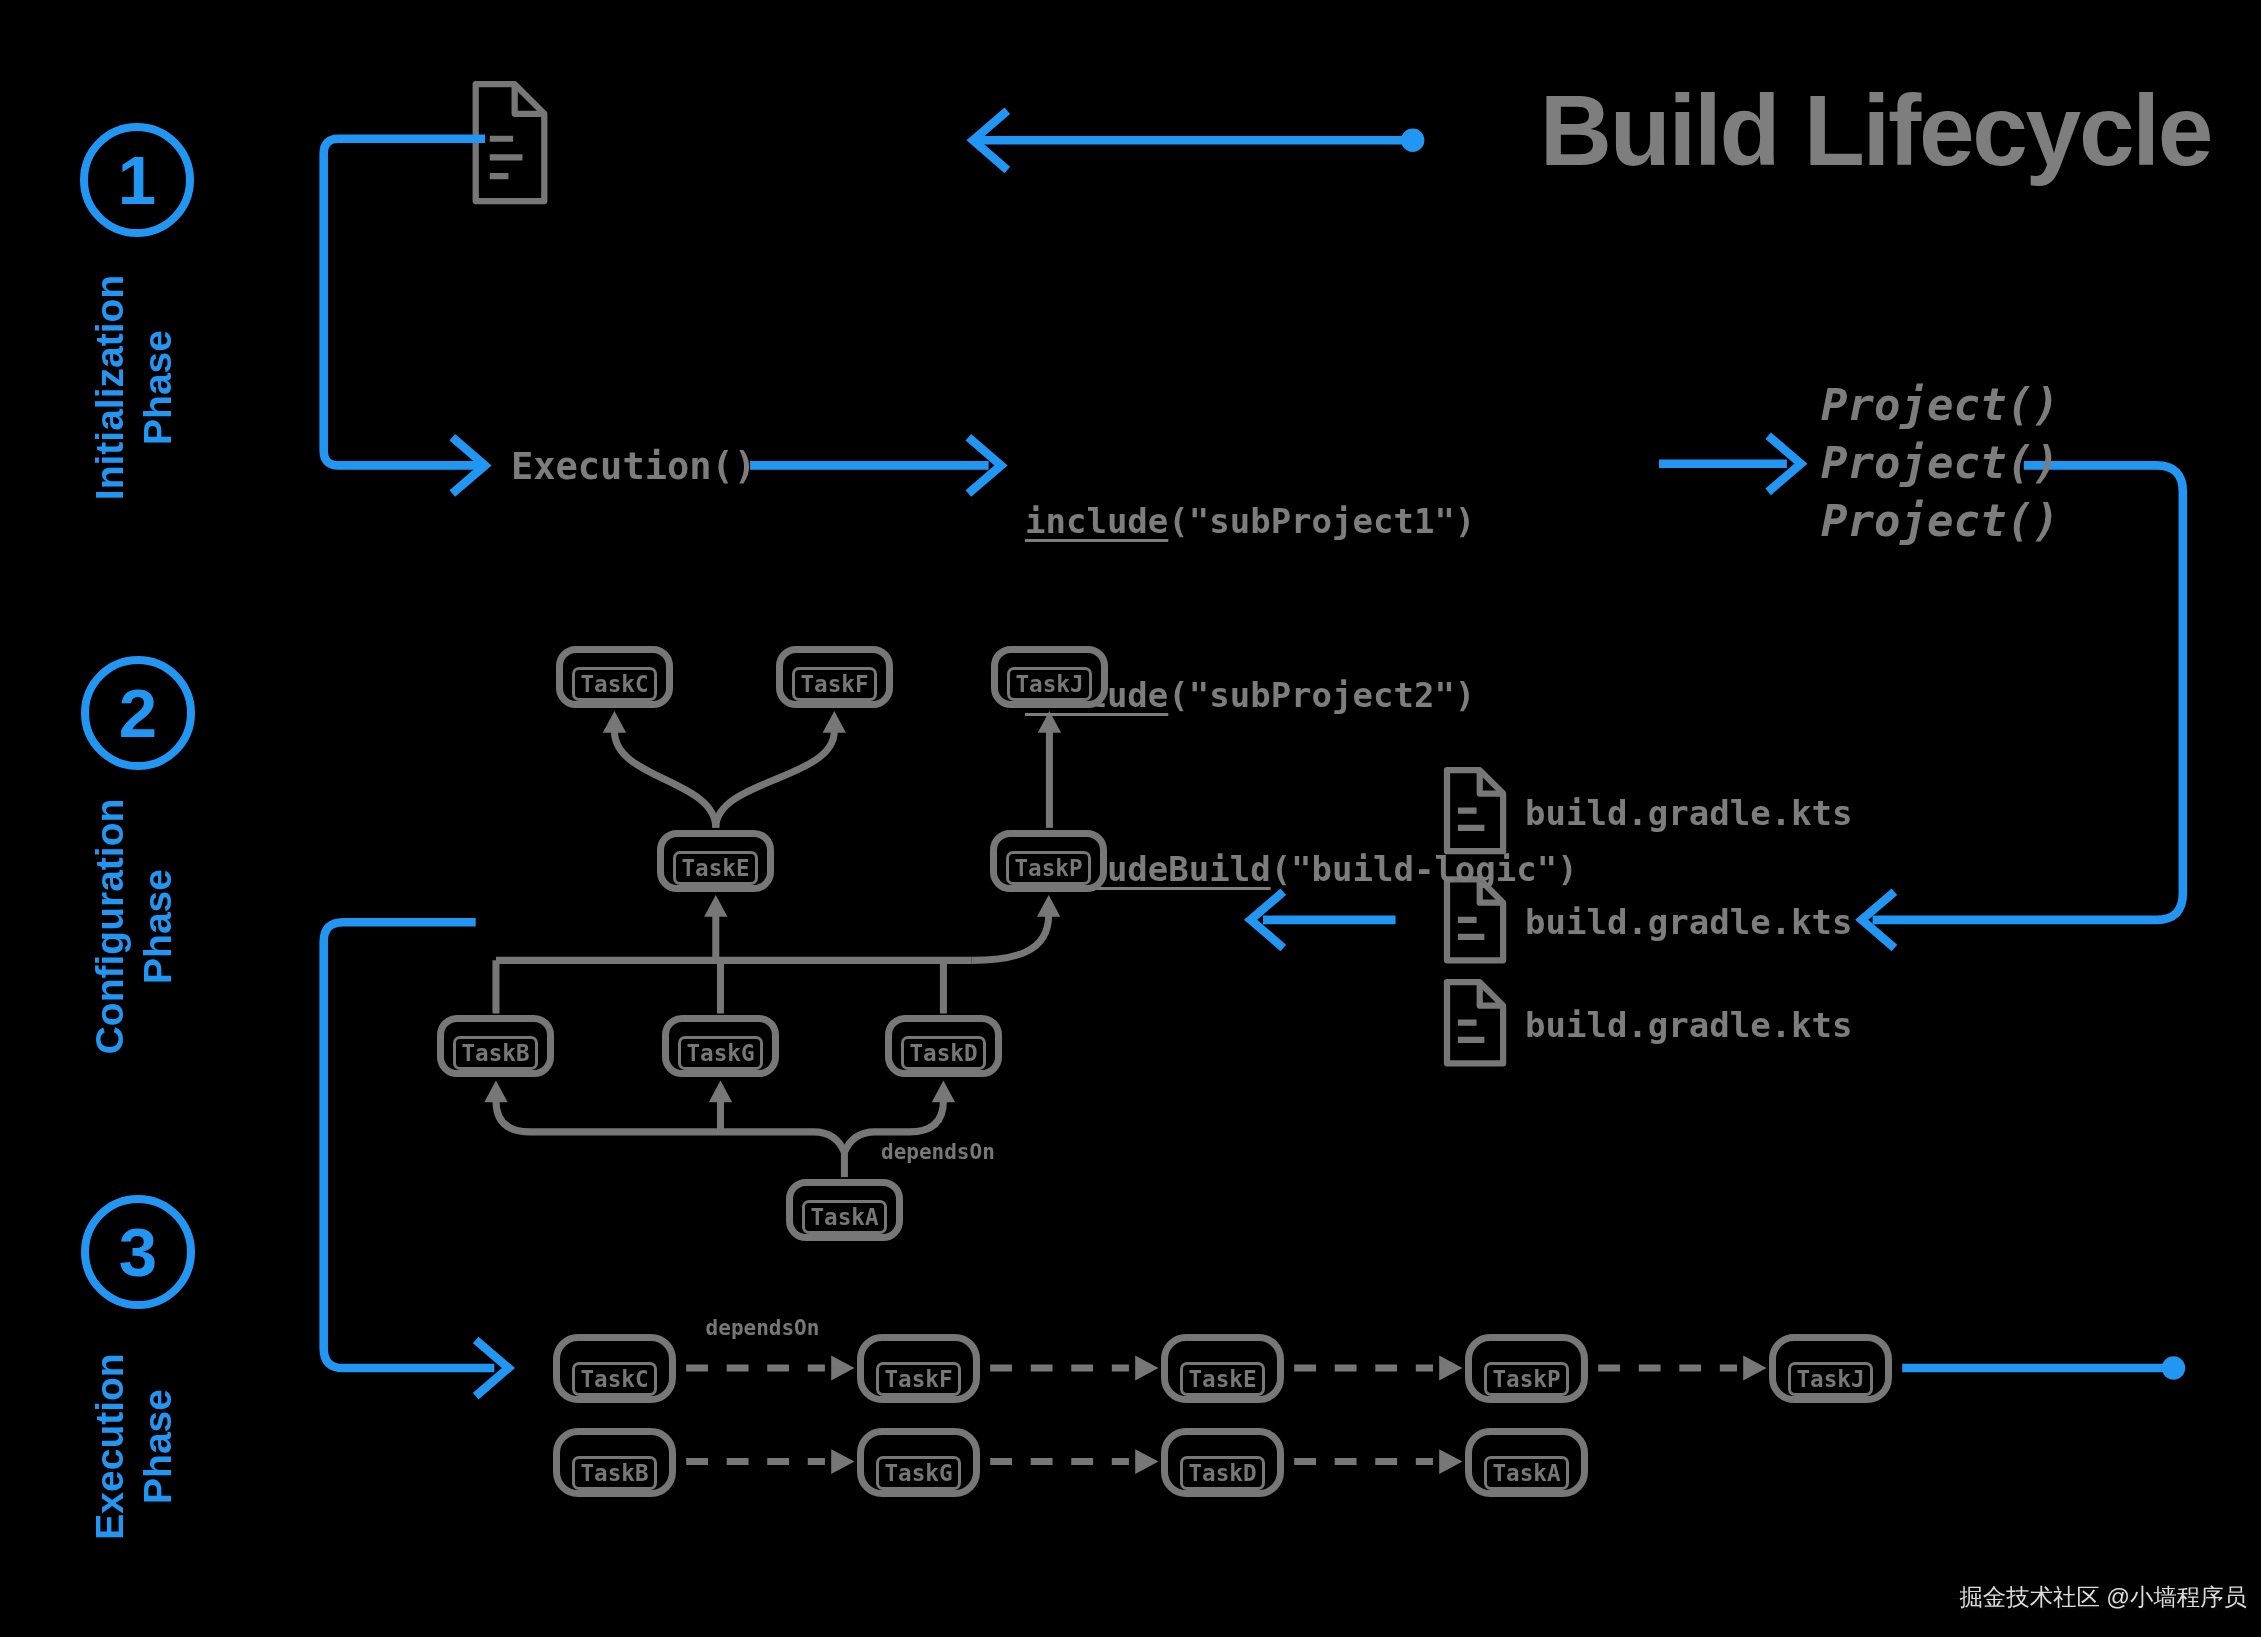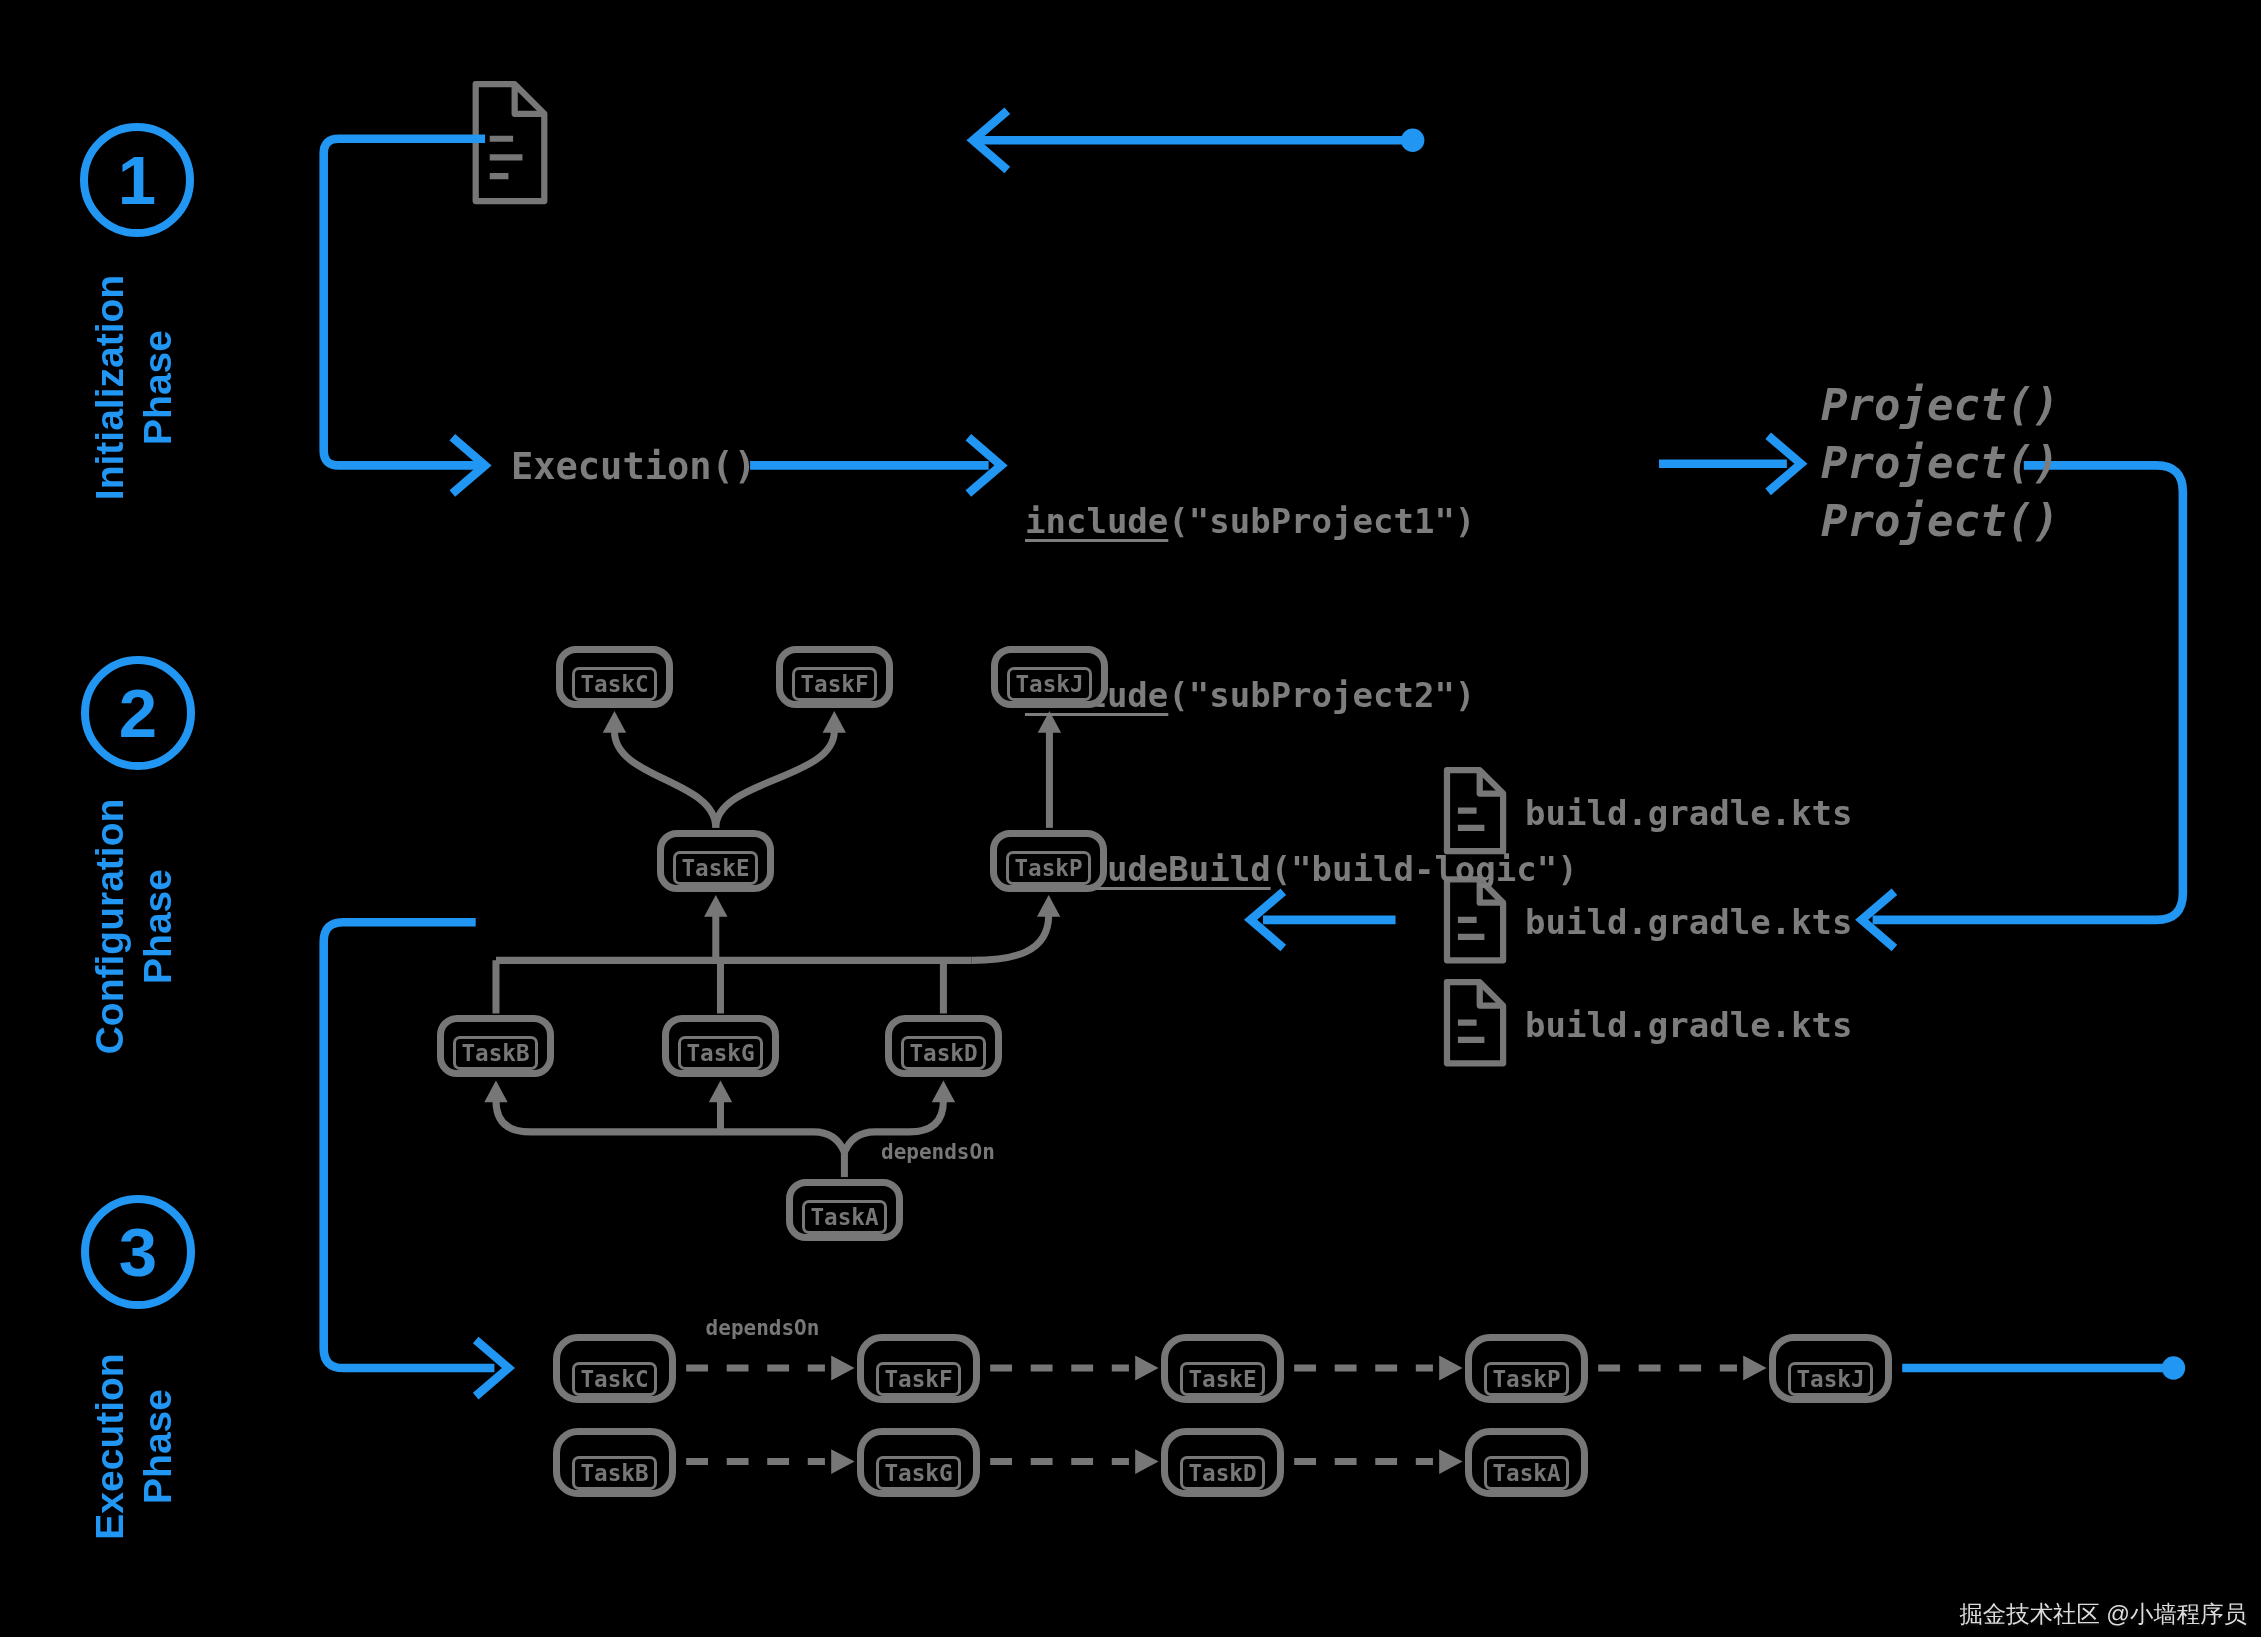--- a/index.html
+++ b/index.html
@@ -26,21 +26,21 @@
   .projblock{font-size:44px;line-height:58px;font-style:italic;}
 
   .task{border:7px solid var(--gray);border-radius:20px;box-sizing:border-box;
         width:117px;height:62px;display:flex;align-items:flex-end;justify-content:center;background:#000;}
   .task .inner{border:3.1px solid var(--gray);border-radius:7px;padding:0.8px 5.5px;
                font-family:"DejaVu Sans Mono",monospace;font-weight:700;font-size:22.6px;color:var(--gray);}
   .exec-node{width:123px;height:69px;border-radius:25px;}
 
   .edge-label{font-family:"DejaVu Sans Mono",monospace;font-weight:700;font-size:21px;color:var(--gray);}
 
-  #watermark{right:14px;bottom:7px;font-size:23.4px;color:#dcdcdc;text-shadow:1.6px 1.6px 2.3px #111;}
+  #watermark{right:14px;bottom:24px;font-size:23.4px;color:#dcdcdc;text-shadow:1.6px 1.6px 2.3px #111;}
 
   svg{position:absolute;left:0;top:0;}
   .blue{stroke:var(--accent);stroke-width:11;fill:none;}
   .bluefill{fill:var(--accent);stroke:none;}
   .gline{stroke:var(--gray);stroke-width:9;fill:none;}
   .gdash{stroke:var(--gray);stroke-width:9;fill:none;stroke-dasharray:28 24;}
   .gfill{fill:var(--gray);stroke:none;}
   .gicon{stroke:var(--gray);stroke-width:8;fill:none;stroke-linejoin:round;}
 </style>
 </head>
@@ -151,20 +151,21 @@
     <g>
       <path class="gdash" d="M 880,1875 H 1058"></path>
         <polygon class="gfill" points="1096,1875 1066,1859 1066,1891"></polygon>
       <path class="gdash" d="M 1270,1875 H 1448"></path>
         <polygon class="gfill" points="1486,1875 1456,1859 1456,1891"></polygon>
       <path class="gdash" d="M 1660,1875 H 1838"></path>
         <polygon class="gfill" points="1876,1875 1846,1859 1846,1891"></polygon>
     </g>
   </svg>
 
+  <div id="title" class="abs">Build Lifecycle</div>
 
   <div class="abs phase-circle" style="left:80px;top:123px;">
     <span>1</span>
   </div>
   <div class="abs phase-label" style="left:-27px;top:337px;">
     <div>Initialization</div>
     <div>Phase</div>
   </div>
 
   <div class="abs phase-circle" style="left:81px;top:656px;">

